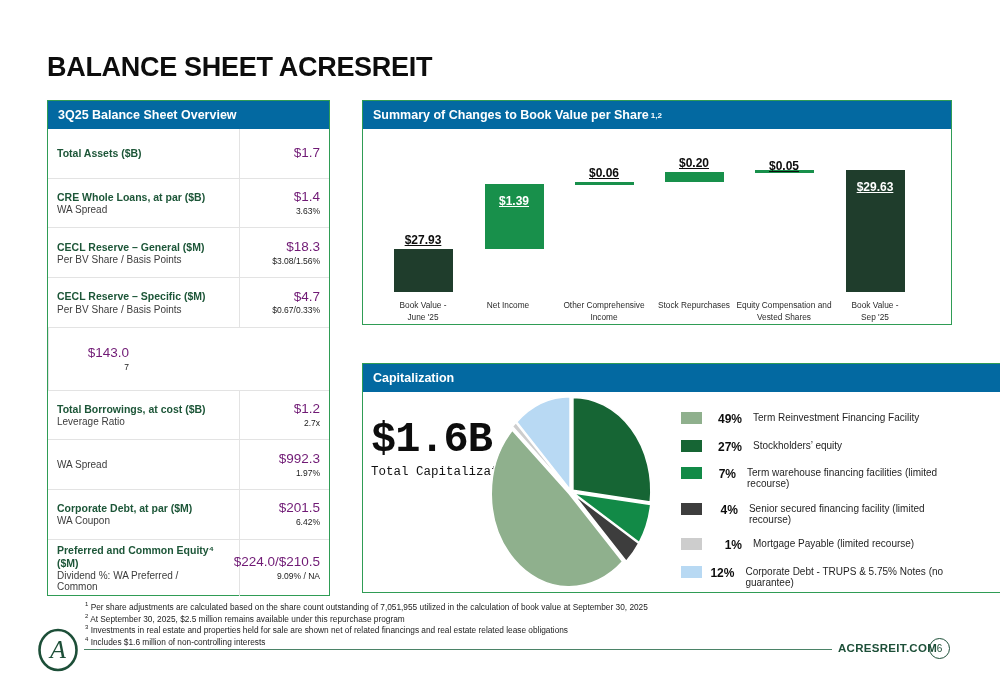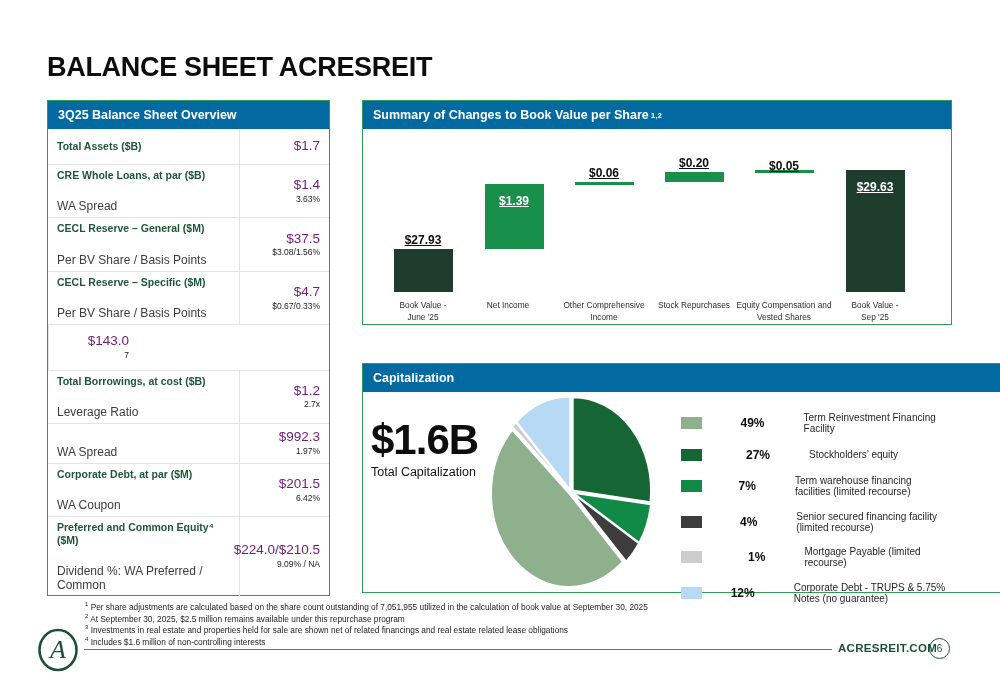--- a/index.html
+++ b/index.html
@@ -13,42 +13,42 @@
   .panel-header { background:#0369a1; color:#fff; font-weight:700; font-size:12.5px; padding:6px 10px; height:28px; display:flex; align-items:center; }
   .panel-header sup { font-size:8px; margin-left:2px; }
 
   
   #left-panel { left:47px; top:100px; width:283px; height:496px; }
   .table-body { display:flex; flex-direction:column; height:467px; }
   .t-row { display:flex; flex-basis:0; border-bottom:1px solid #e3e3e3; }
   .t-row:last-child { border-bottom:none;gap:16px; }
   .t-label { flex:1; display:flex; flex-direction:column; justify-content:center; padding:4px 6px 4px 9px; }
   .t-label .main { color:#1d5638; font-weight:700; font-size:10.5px; line-height:1.25; }
-  .t-label .sub { color:#3c3c3c; font-size:12px; margin-top:17px; }
+  .t-label .sub { color:#3c3c3c; font-size:10px; margin-top:0; }
   .t-value { width:90px; border-left:1px solid #e3e3e3; display:flex; flex-direction:column; justify-content:center; align-items:flex-end; padding:4px 9px 4px 4px; }
   .t-value .main { color:#701a75; font-weight:400; font-size:13.5px; line-height:1.1; }
   .t-value .sub { color:#1a1a1a; font-size:8.5px; margin-top:1px; }
 
   
   #wf-panel { left:362px; top:100px; width:590px; height:225px; }
   .wf-plot { position:relative; width:588px; height:196px; }
   .wf-bar { position:absolute; }
   .wf-vlabel { position:absolute; font-size:12px; font-weight:700; color:#0d0d0d; text-align:center;text-decoration:underline; }
   .wf-vlabel.inside { color:#fff; }
   .wf-cat { position:absolute; font-size:8.3px; color:#2b2b2b; text-align:center; line-height:1.45; }
 
   
   #cap-panel { left:362px; top:363px; width:712px; height:230px; }
   .cap-body { position:relative; width:588px; height:201px; }
-  .cap-total { position:absolute; left:8px; top:26px; }
+  .cap-total { position:absolute; left:8px; top:26px;font-family:Liberation Mono, monospace; }
   .cap-total .big { font-size:42px; font-weight:800; color:#0d0d0d; letter-spacing:-1px; line-height:1.05; }
   .cap-total .small { font-size:12.5px; color:#111; margin-top:3px; }
   .cap-pie { position:absolute; left:122px; top:3px; }
   .cap-legend { position:absolute; left:318px; top:20px; width:266px; display:flex; flex-direction:column; gap:13.5px; }
-  .lg-row { display:flex; align-items:center;gap:28px; }
+  .lg-row { display:flex; align-items:flex-start; }
   .lg-swatch { width:21px; height:12px; flex:0 0 21px; }
   .lg-pct { width:40px; text-align:right; font-size:12px; font-weight:700; color:#0d0d0d; margin-right:11px; }
   .lg-text { font-size:10px; color:#1f1f1f; }
 
   
   .footnotes { position:absolute; left:85px; top:601px; font-size:8.3px; color:#222; line-height:1.32; }
   .footnotes sup { font-size:6px; }
 
   
   .logo { position:absolute; left:37px; top:628px; }
@@ -83,21 +83,21 @@
             <div class="main">$1.4</div>
             <div class="sub">3.63%</div>
           </div>
         </div>
         <div class="t-row" style="flex-grow: 45;">
           <div class="t-label">
             <div class="main">CECL Reserve – General ($M)</div>
             <div class="sub">Per BV Share / Basis Points</div>
           </div>
           <div class="t-value">
-            <div class="main">$37.5</div>
+            <div class="main">$18.3</div>
             <div class="sub">$3.08/1.56%</div>
           </div>
         </div>
         <div class="t-row" style="flex-grow: 45;">
           <div class="t-label">
             <div class="main">CECL Reserve – Specific ($M)</div>
             <div class="sub">Per BV Share / Basis Points</div>
           </div>
           <div class="t-value">
             <div class="main">$4.7</div>

